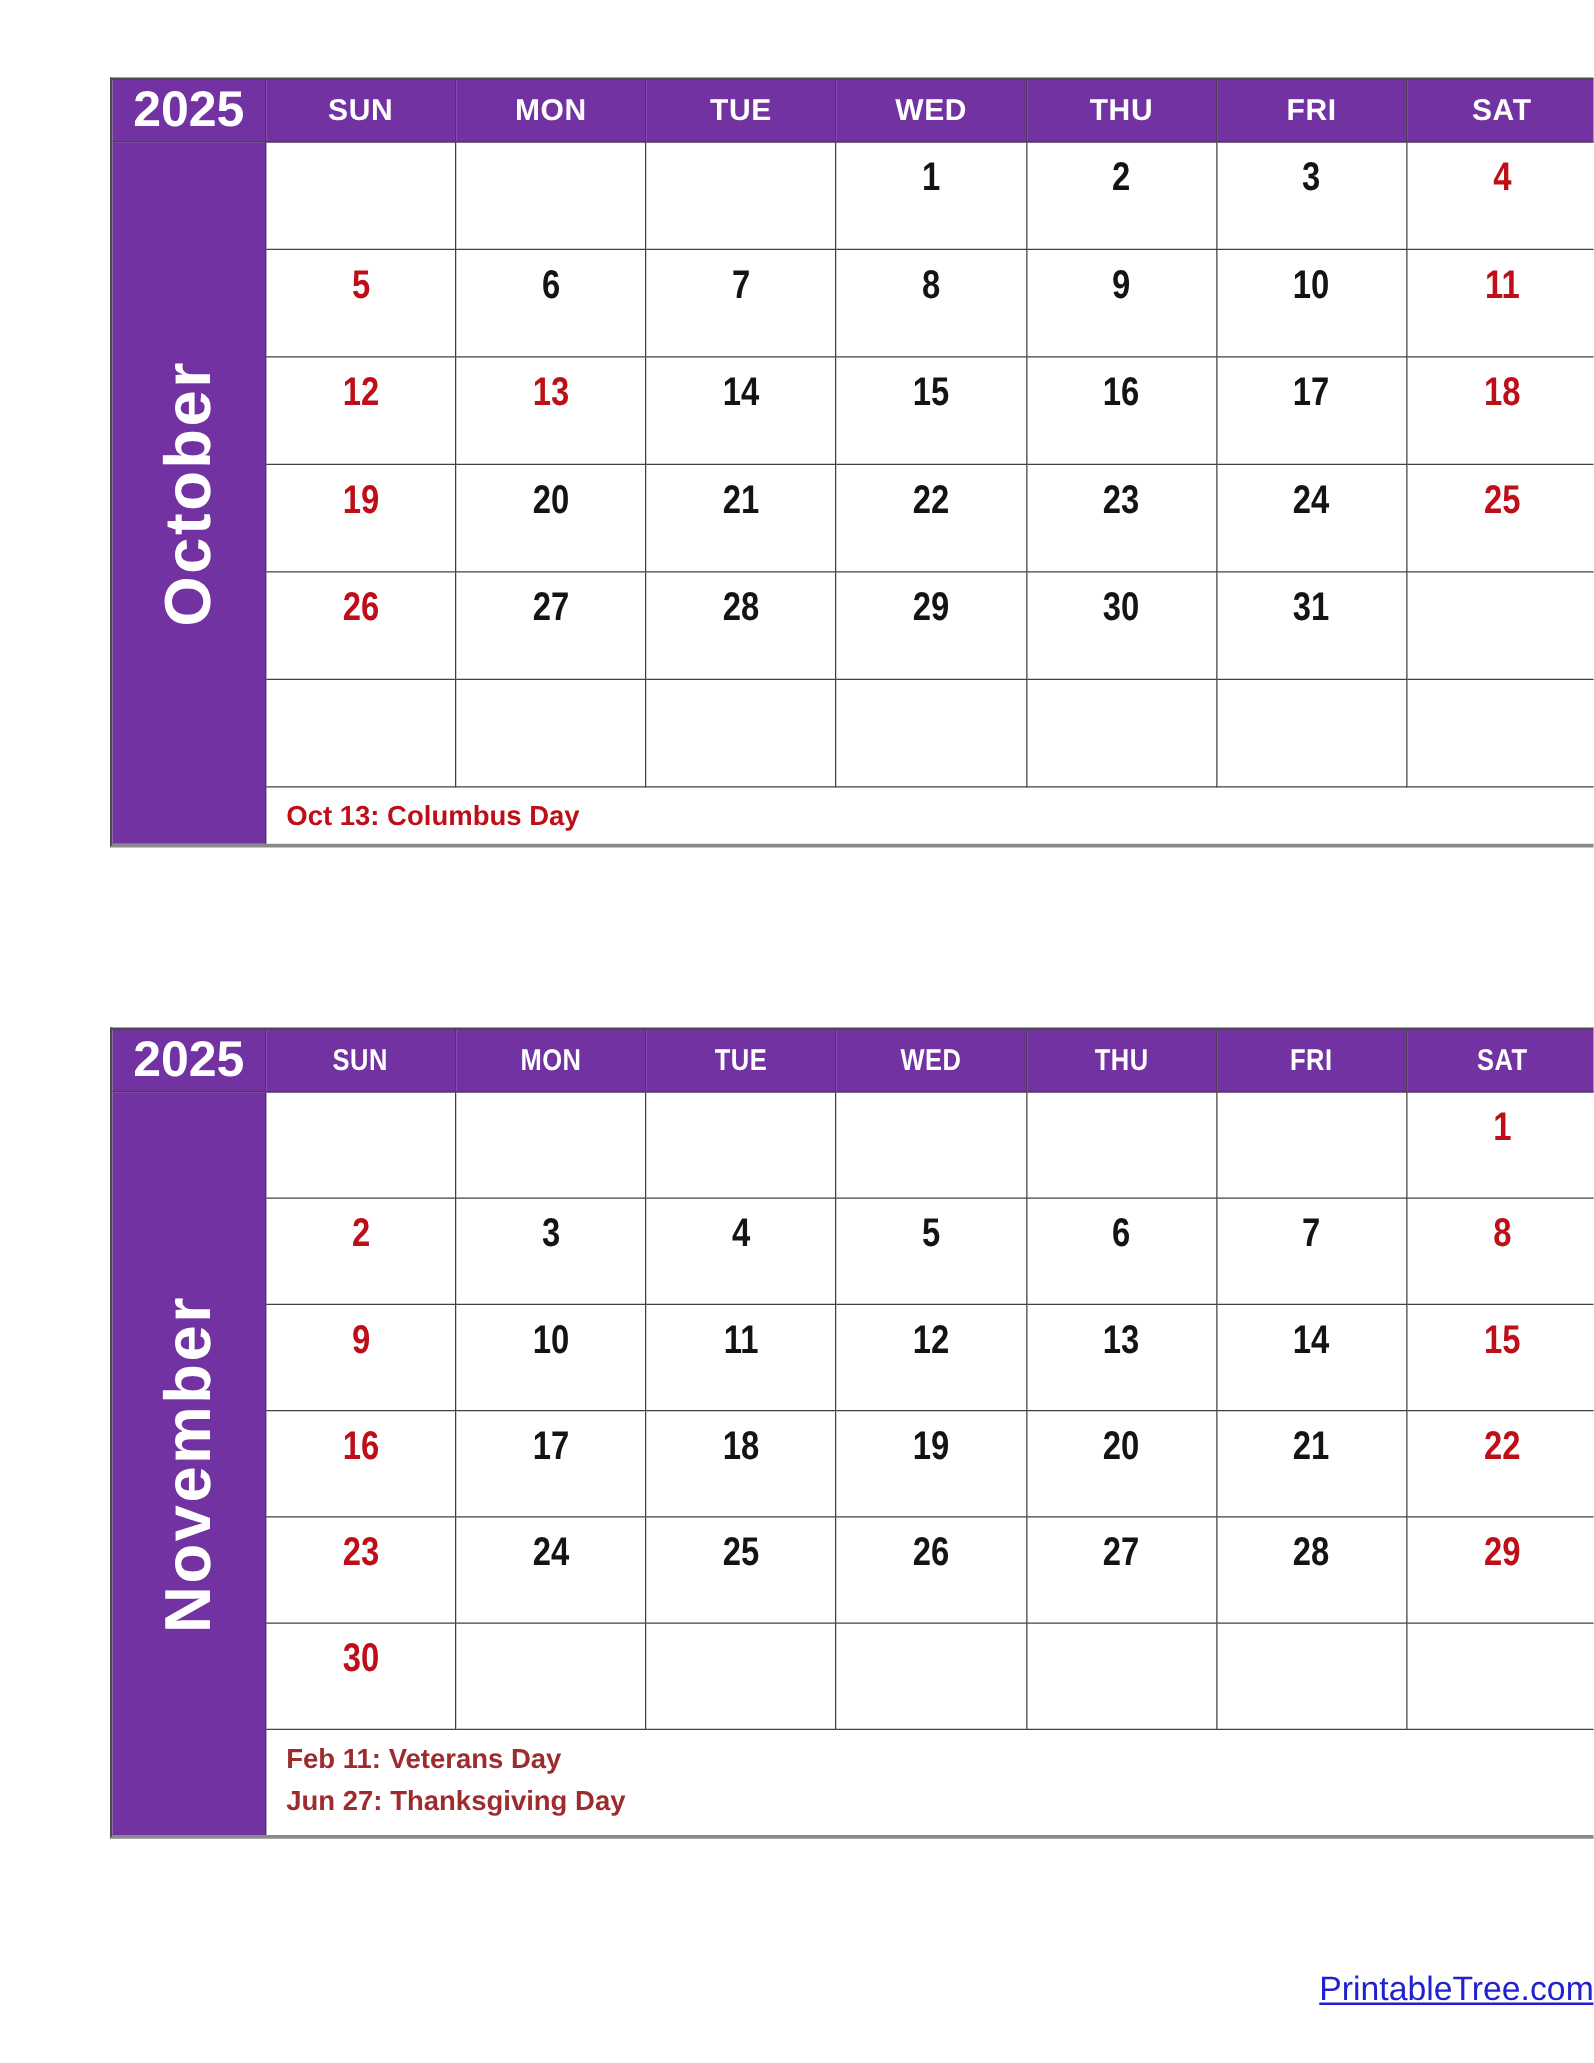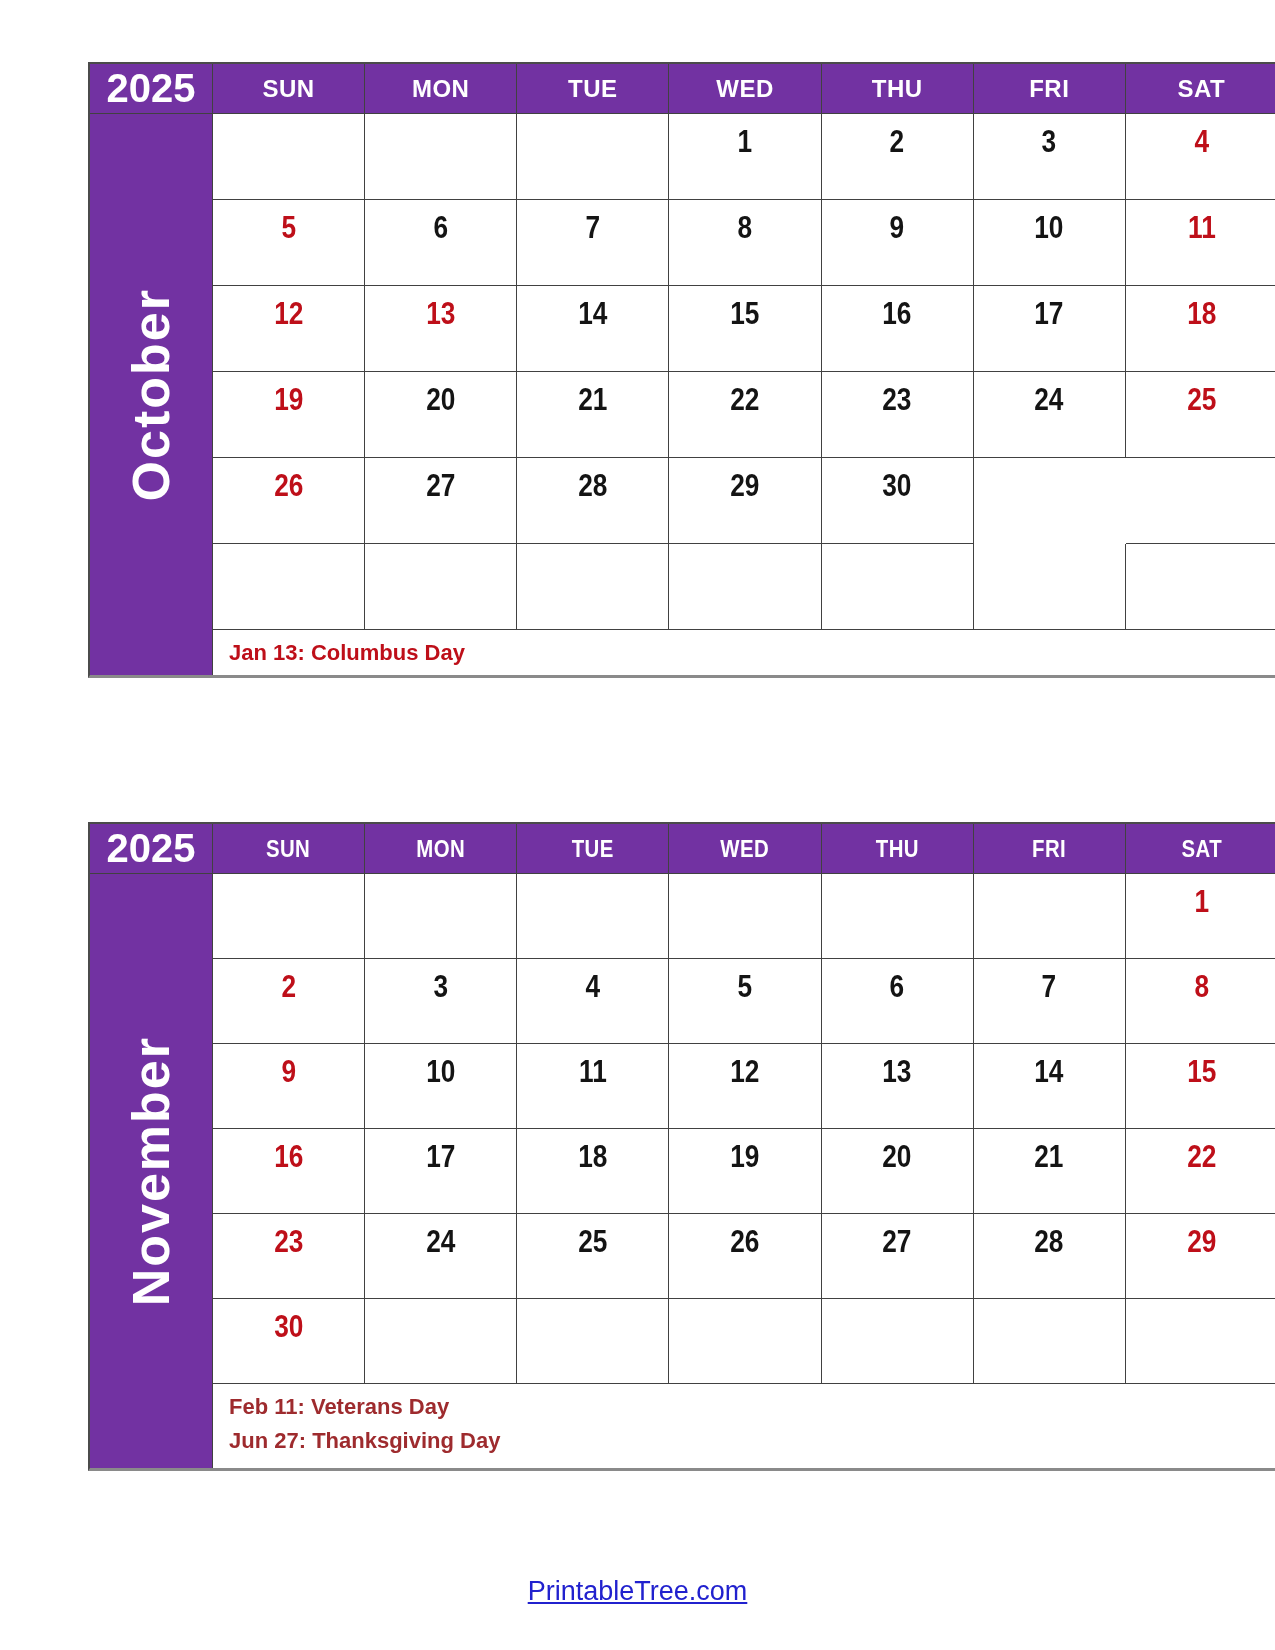--- a/index.html
+++ b/index.html
@@ -72,21 +72,21 @@
     font-weight:bold;
     font-size:22px;
     line-height:1.55;
     box-sizing:border-box;
     border-right:1px solid #414141;
   }
   .footer{
     position:absolute;
     left:0;right:0;
     top:1576px;
-    text-align:center;
+    text-align:right;
     font-size:27px;
   }
   .footer a{text-decoration:underline;cursor:pointer;}
 </style>
 </head>
 <body>
 
 <div class="page" style="--purple: #7232A2; --red: #BE0F19;">
   <section class="calendar" id="cal-0">
       <div class="cell year-cell" style="grid-area: 1 / 1;">2025</div>
@@ -206,20 +206,23 @@
       </div>
       <div class="cell date-cell" style="grid-area: 6 / 4;">
         <span class="date-num">28</span>
       </div>
       <div class="cell date-cell" style="grid-area: 6 / 5;">
         <span class="date-num">29</span>
       </div>
       <div class="cell date-cell" style="grid-area: 6 / 6;">
         <span class="date-num">30</span>
       </div>
+      <div class="cell date-cell" style="grid-area: 6 / 7;">
+        <span class="date-num">31</span>
+      </div>
       <div class="cell date-cell" style="grid-area: 6 / 8;">
         <span class="date-num"></span>
       </div>
       <div class="cell date-cell" style="grid-area: 7 / 2;">
         <span class="date-num"></span>
       </div>
       <div class="cell date-cell" style="grid-area: 7 / 3;">
         <span class="date-num"></span>
       </div>
       <div class="cell date-cell" style="grid-area: 7 / 4;">
@@ -231,21 +234,21 @@
       <div class="cell date-cell" style="grid-area: 7 / 6;">
         <span class="date-num"></span>
       </div>
       <div class="cell date-cell" style="grid-area: 7 / 7;">
         <span class="date-num"></span>
       </div>
       <div class="cell date-cell" style="grid-area: 7 / 8;">
         <span class="date-num"></span>
       </div>
       <div class="holiday-cell" style="grid-area: 8 / 2 / auto / span 7; color: rgb(190, 15, 25);">
-        <div>Jan 13: Columbus Day</div>
+        <div>Oct 13: Columbus Day</div>
       </div>
     </section>
   <section class="calendar" id="cal-1">
       <div class="cell year-cell" style="grid-area: 1 / 1;">2025</div>
       <div class="cell dow-cell" style="grid-area: 1 / 2;">
         <span>SUN</span>
       </div>
       <div class="cell dow-cell" style="grid-area: 1 / 3;">
         <span>MON</span>
       </div>

